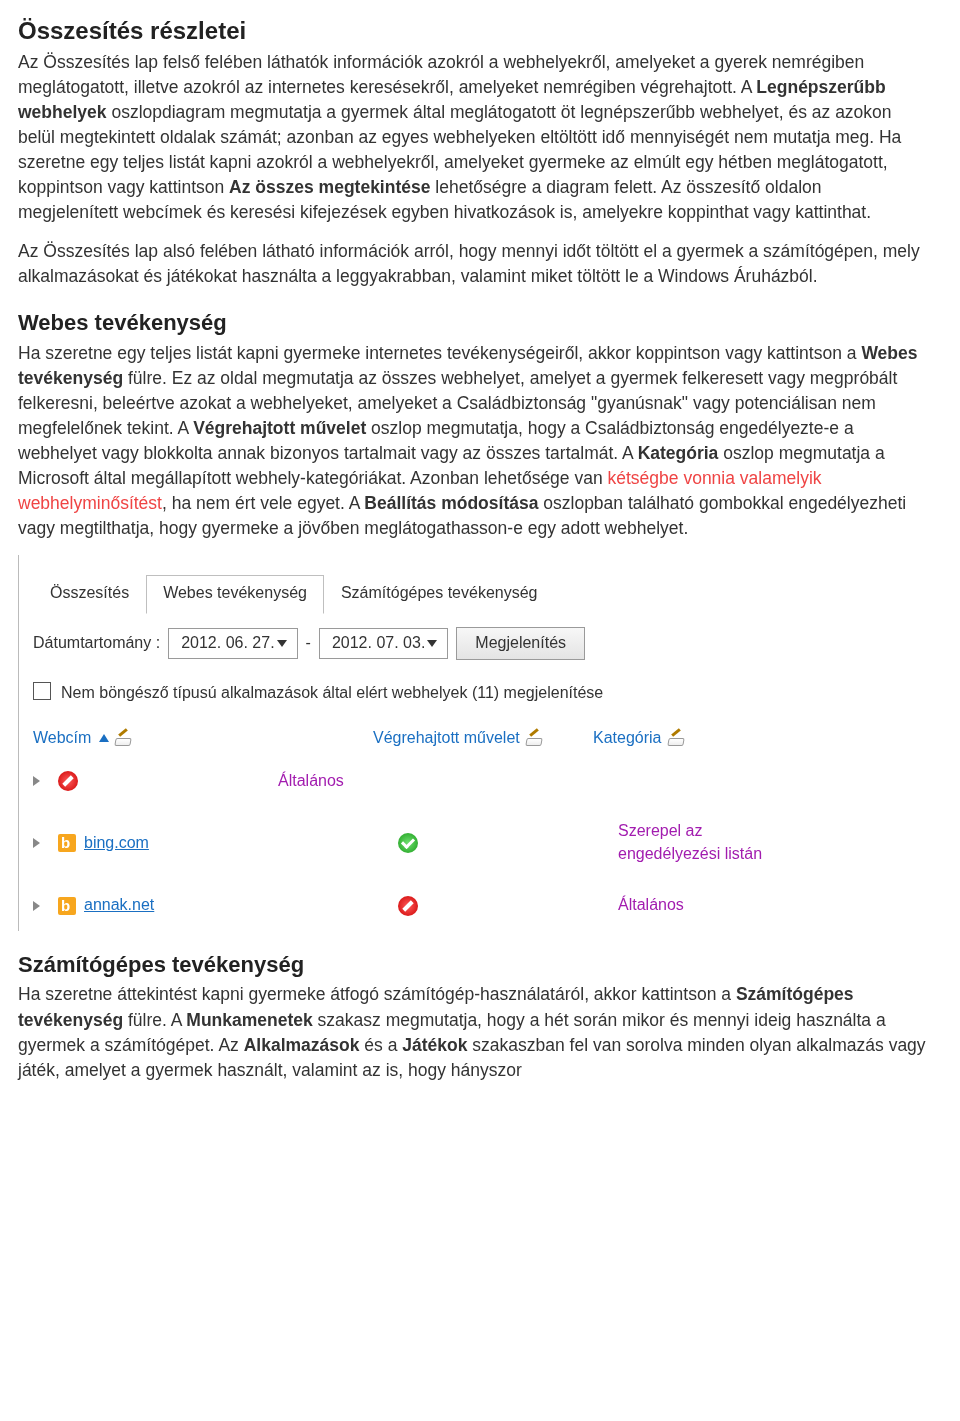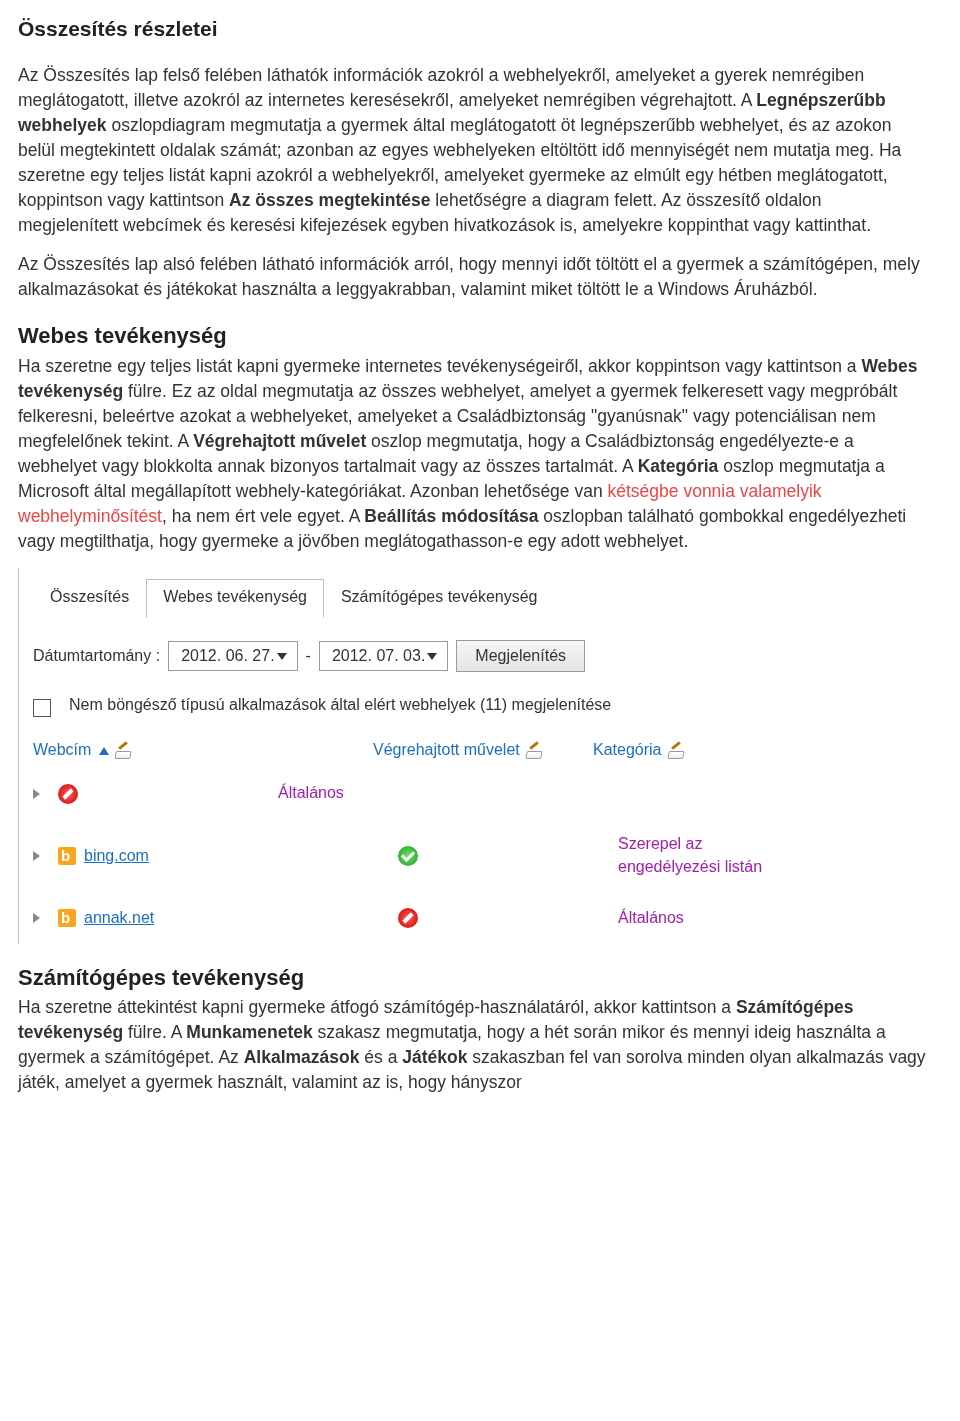--- a/index.html
+++ b/index.html
@@ -5,23 +5,23 @@
   body {
     font-family: "Segoe UI", Tahoma, Geneva, Verdana, sans-serif;
     margin: 0;
     padding: 14px 18px;
     color: #333;
     font-size: 17.5px;
     line-height: 1.43;
     background: #fff;
   }
   h2.section-title {
-    font-size: 21px;
+    font-size: 24px;
     font-weight: 600;
-    margin: 0 0 19px 0;
+    margin: 0 0 2px 0;
     color: #222;
   }
   h2.sub-title {
     font-size: 22px;
     font-weight: 600;
     margin: 18px 0 2px 0;
     color: #222;
   }
   p { margin: 0 16px 14px 0; }
   .bold { font-weight: 700; }
@@ -45,21 +45,21 @@
     border-bottom: 1px solid transparent;
     margin-bottom: 22px;
   }
   .tab {
     padding: 6px 16px 8px 16px;
     font-size: 16px;
     color: #333;
     cursor: pointer;
     border: 1px solid transparent;
     position: relative;
-    top: 1px;
+    top: 10px;
     background: #fff;
   }
   .tab.active {
     border: 1px solid #bfbfbf;
     border-bottom: 1px solid #fff;
     font-weight: 400;
   }
   .daterow {
     display: flex;
     align-items: center;
@@ -87,22 +87,22 @@
   .btn {
     border: 1px solid #9a9a9a;
     background: linear-gradient(#f7f7f7,#e4e4e4);
     padding: 4px 18px;
     font-size: 16px;
     cursor: pointer;
     text-align: right;
   }
   .chkrow {
     display: flex;
-    align-items: flex-end;
-    gap: 18px;
+    align-items: flex-start;
+    gap: 10px;
     margin-bottom: 22px;
     font-size: 16px;
   }
   .chkbox {
     width: 16px; height: 16px;
     border: 1px solid #555;
     display: inline-block;
     background: #fff;
   }
   .table-header {

